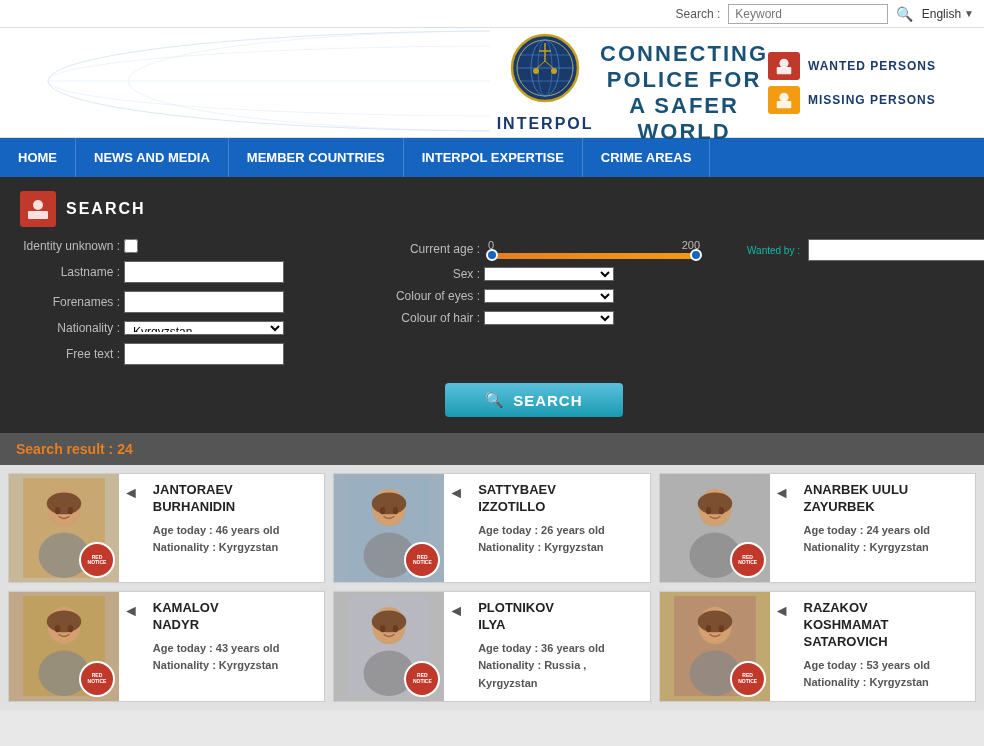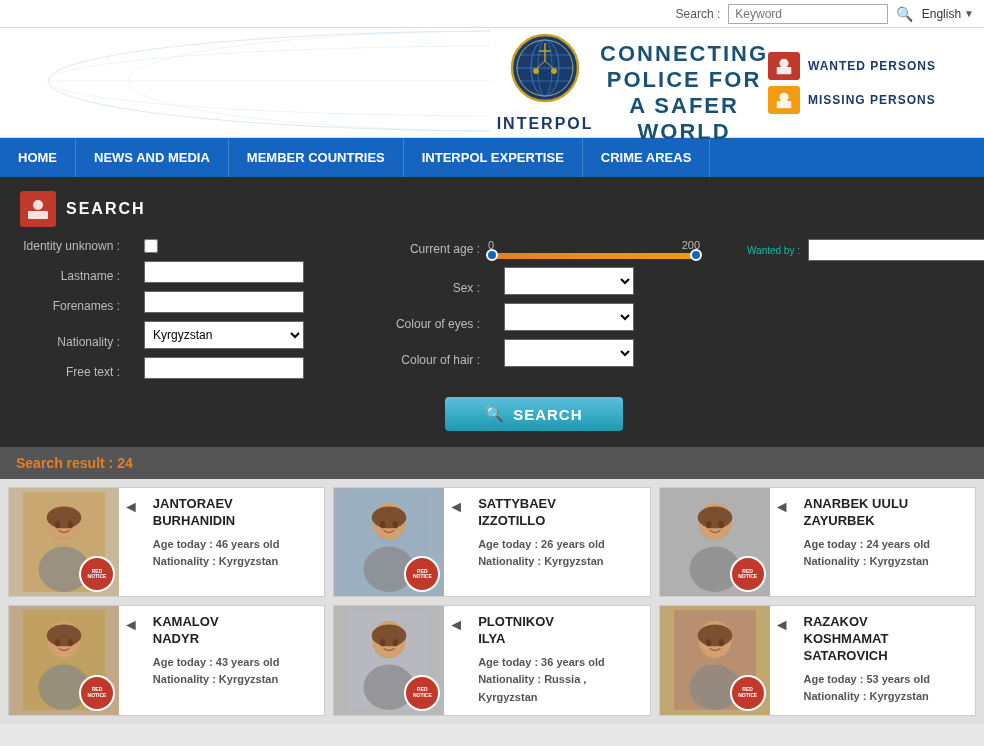--- a/index.html
+++ b/index.html
@@ -174,22 +174,22 @@
       letter-spacing: 2px;
     }
     .search-form {
       display: grid;
       grid-template-columns: 340px 320px 1fr;
       gap: 8px 20px;
     }
     .search-col { display: flex; flex-direction: column; gap: 8px; }
     .search-row {
       display: flex;
-      align-items: flex-end;
-      gap: 24px;
+      align-items: center;
+      gap: 4px;
     }
     .search-label {
       color: #bbb;
       font-size: 12px;
       text-align: right;
       min-width: 100px;
       flex-shrink: 0;
     }
     .search-input {
       background: #fff;
@@ -198,21 +198,21 @@
       font-size: 12px;
       width: 160px;
       height: 22px;
     }
     .search-select {
       background: #fff;
       border: 1px solid #666;
       padding: 2px 4px;
       font-size: 12px;
       width: 130px;
-      height: 28px;
+      height: 14px;
     }
     .search-select-wide {
       width: 160px;
     }
     .search-checkbox { width: 14px; height: 14px; cursor: pointer; }
 
     .age-row {
       display: flex;
       align-items: center;
       gap: 8px;

